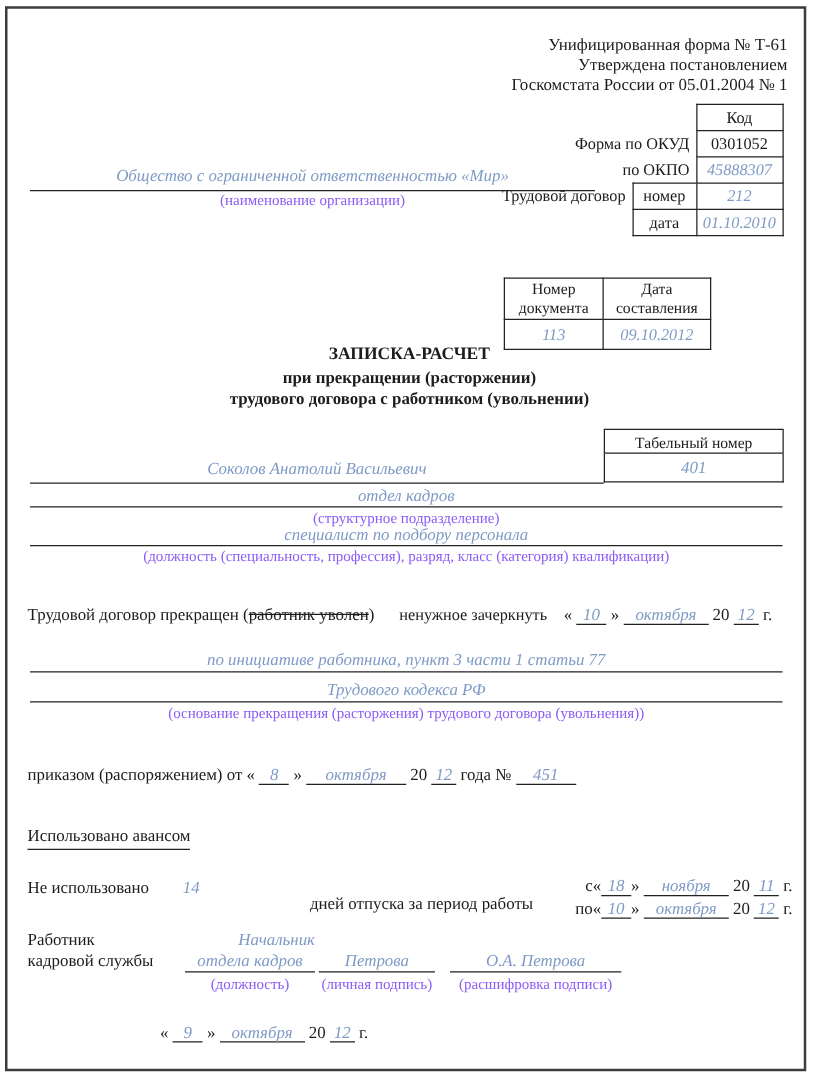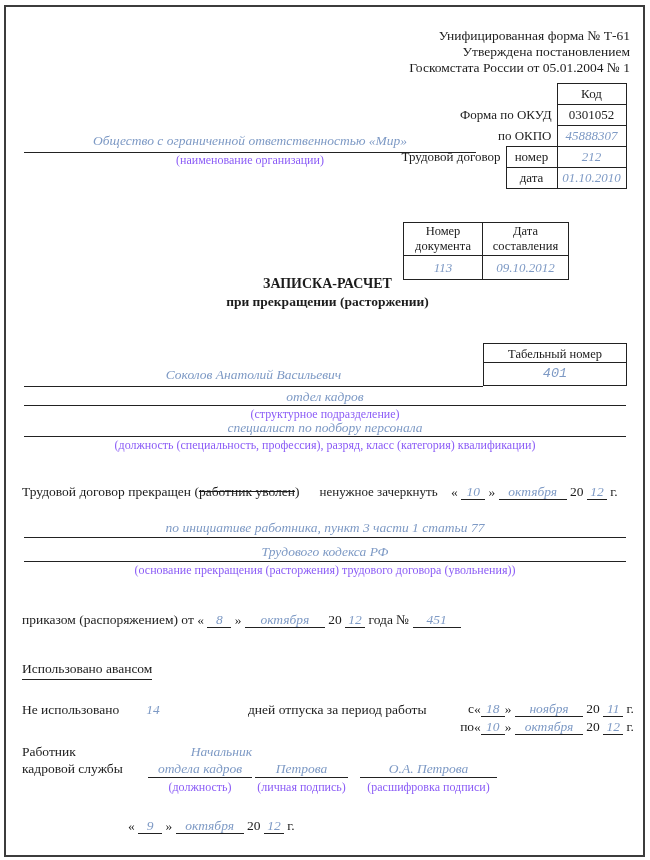--- a/index.html
+++ b/index.html
@@ -35,39 +35,39 @@
   table.doc td{border:1px solid #222;text-align:center;padding:1px 2px;line-height:1.2;}
   table.doc .hd{height:29px;vertical-align:middle;}
   table.doc .vl{height:21px;font-size:13px;}
 
   .title{left:5px;top:259px;width:645px;text-align:center;font-weight:bold;line-height:17.5px;}
   .title .t1{font-size:14px;}
   .title .t2{font-size:13.5px;}
 
   .tabbox{left:483px;top:327px;width:144px;}
   .tabbox .th{border:1px solid #222;height:20px;line-height:20px;text-align:center;font-size:12.5px;box-sizing:border-box;}
-  .tabbox .tv{border:1px solid #222;border-top:none;height:23px;line-height:22px;text-align:center;box-sizing:border-box;font-family:Liberation Mono, monospace;}
+  .tabbox .tv{border:1px solid #222;border-top:none;height:23px;line-height:22px;text-align:center;box-sizing:border-box;}
 
   .nameline{left:24px;top:349px;width:459px;height:21px;border-bottom:1px solid #222;line-height:20px;}
 
   .wide{left:24px;width:602px;}
   .wide .ln{border-bottom:1px solid #222;height:16px;line-height:15px;}
   .wide .cp{margin-top:1px;}
 
   .term-row{left:22px;top:468px;width:612px;white-space:nowrap;}
   .term-row .note{font-size:13px;margin:0 10px 0 20px;}
 
   .order-row{left:22px;top:596px;white-space:nowrap;}
 
   .advance{left:22px;top:645px;}
   .advance .t{display:inline-block;border-bottom:1px solid #222;padding-bottom:2px;}
 
   .unused{left:22px;top:670px;width:612px;height:40px;}
   .unused .days{left:108px;top:0;width:46px;text-align:center;}
-  .unused .period{left:226px;top:0;font-family:Liberation Serif, serif;}
+  .unused .period{left:226px;top:13px;font-family:Liberation Serif, serif;}
   .unused .dates{right:0;top:-2px;text-align:right;line-height:18px;white-space:nowrap;}
 
   .sig{left:22px;top:712px;width:606px;height:56px;}
   .sig .role{left:0;top:0;font-weight:normal;line-height:16.5px;}
   .sig .col{top:0;}
   .sig .col .l1{line-height:16px;height:16px;text-align:right;}
   .sig .col .l2{border-bottom:1px solid #222;line-height:17px;height:17px;}
   .sig .col .cp{margin-top:2px;}
   .sig .pos{left:126px;width:104px;}
   .sig .sgn{left:233px;width:93px;}
@@ -137,20 +137,21 @@
     <tr>
       <td class="vl blue">113</td>
       <td class="vl blue">09.10.2012</td>
     </tr>
   </tbody>
     </table>
 
   <div class="abs title">
     <div class="t1">ЗАПИСКА-РАСЧЕТ</div>
     <div class="t2">при прекращении (расторжении)</div>
+    <div class="t2">трудового договора с работником (увольнении)</div>
   </div>
 
   <div class="abs tabbox">
     <div class="th">Табельный номер</div>
     <div class="tv blue">401</div>
   </div>
 
   <div class="abs nameline">
     <div class="c blue">Соколов Анатолий Васильевич</div>
   </div>

